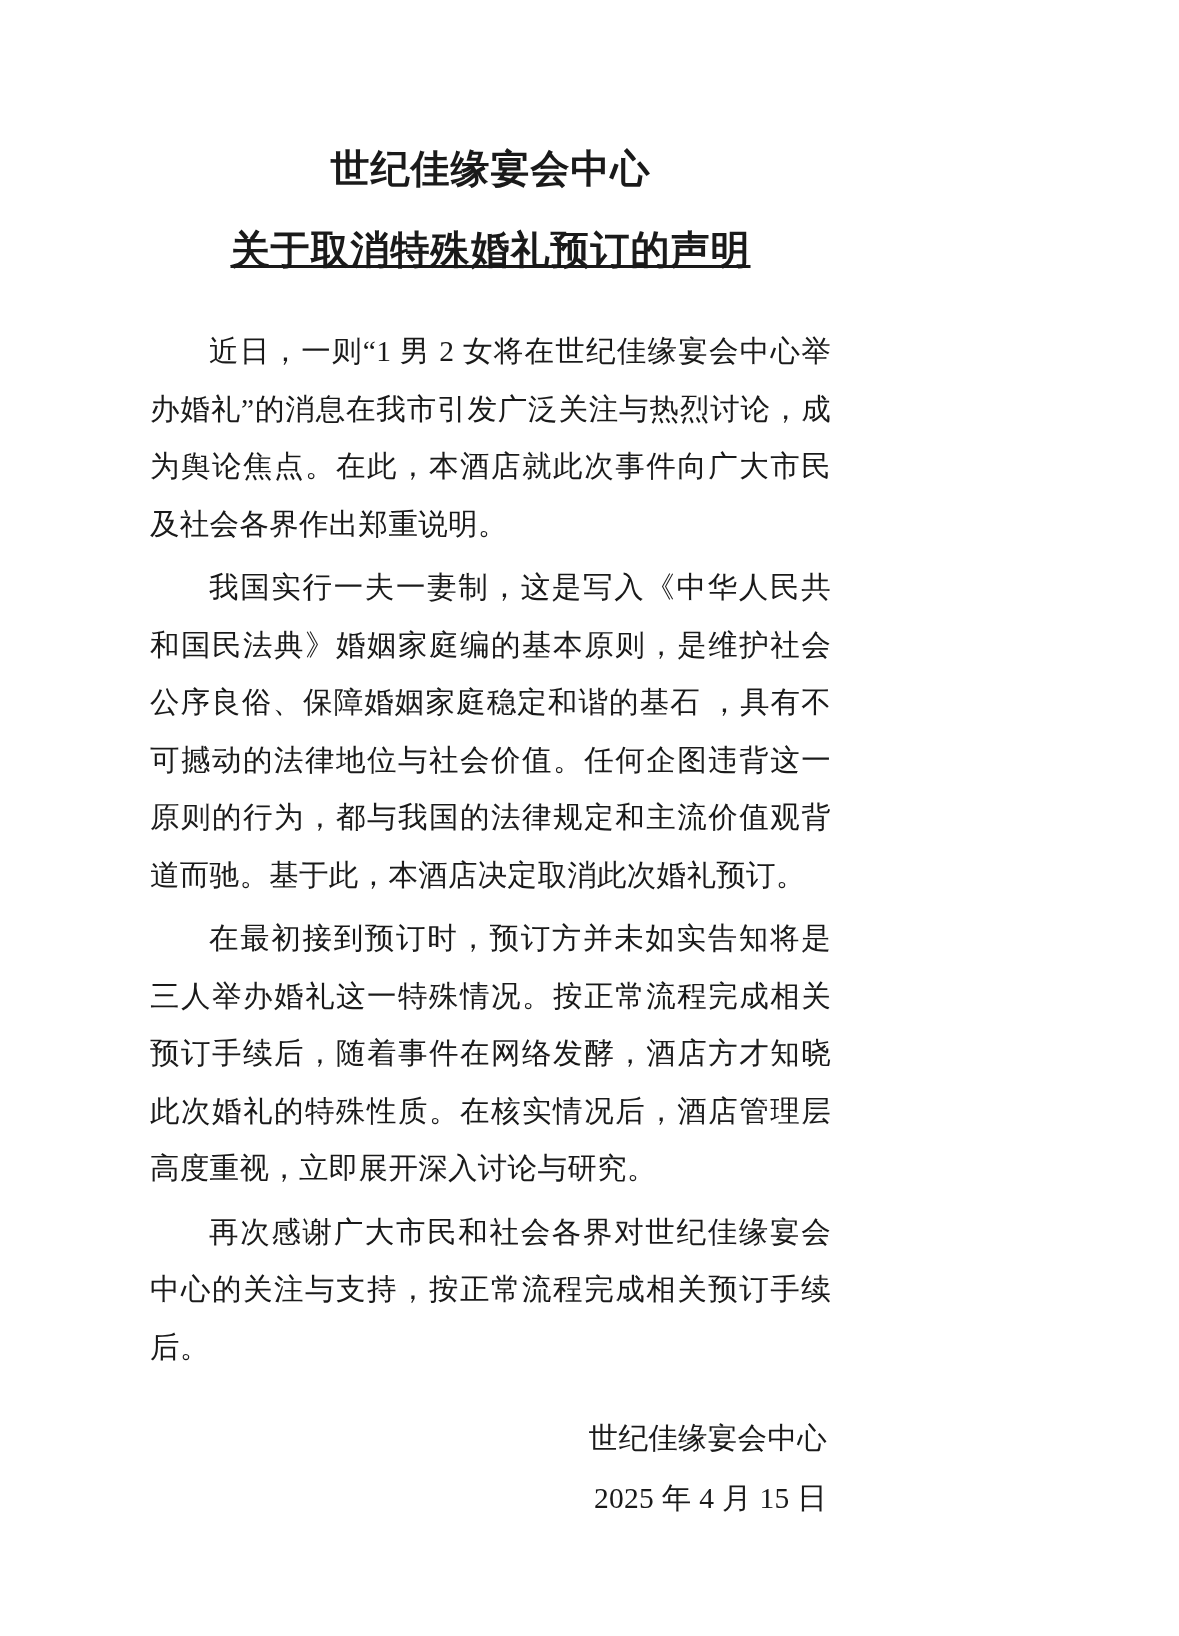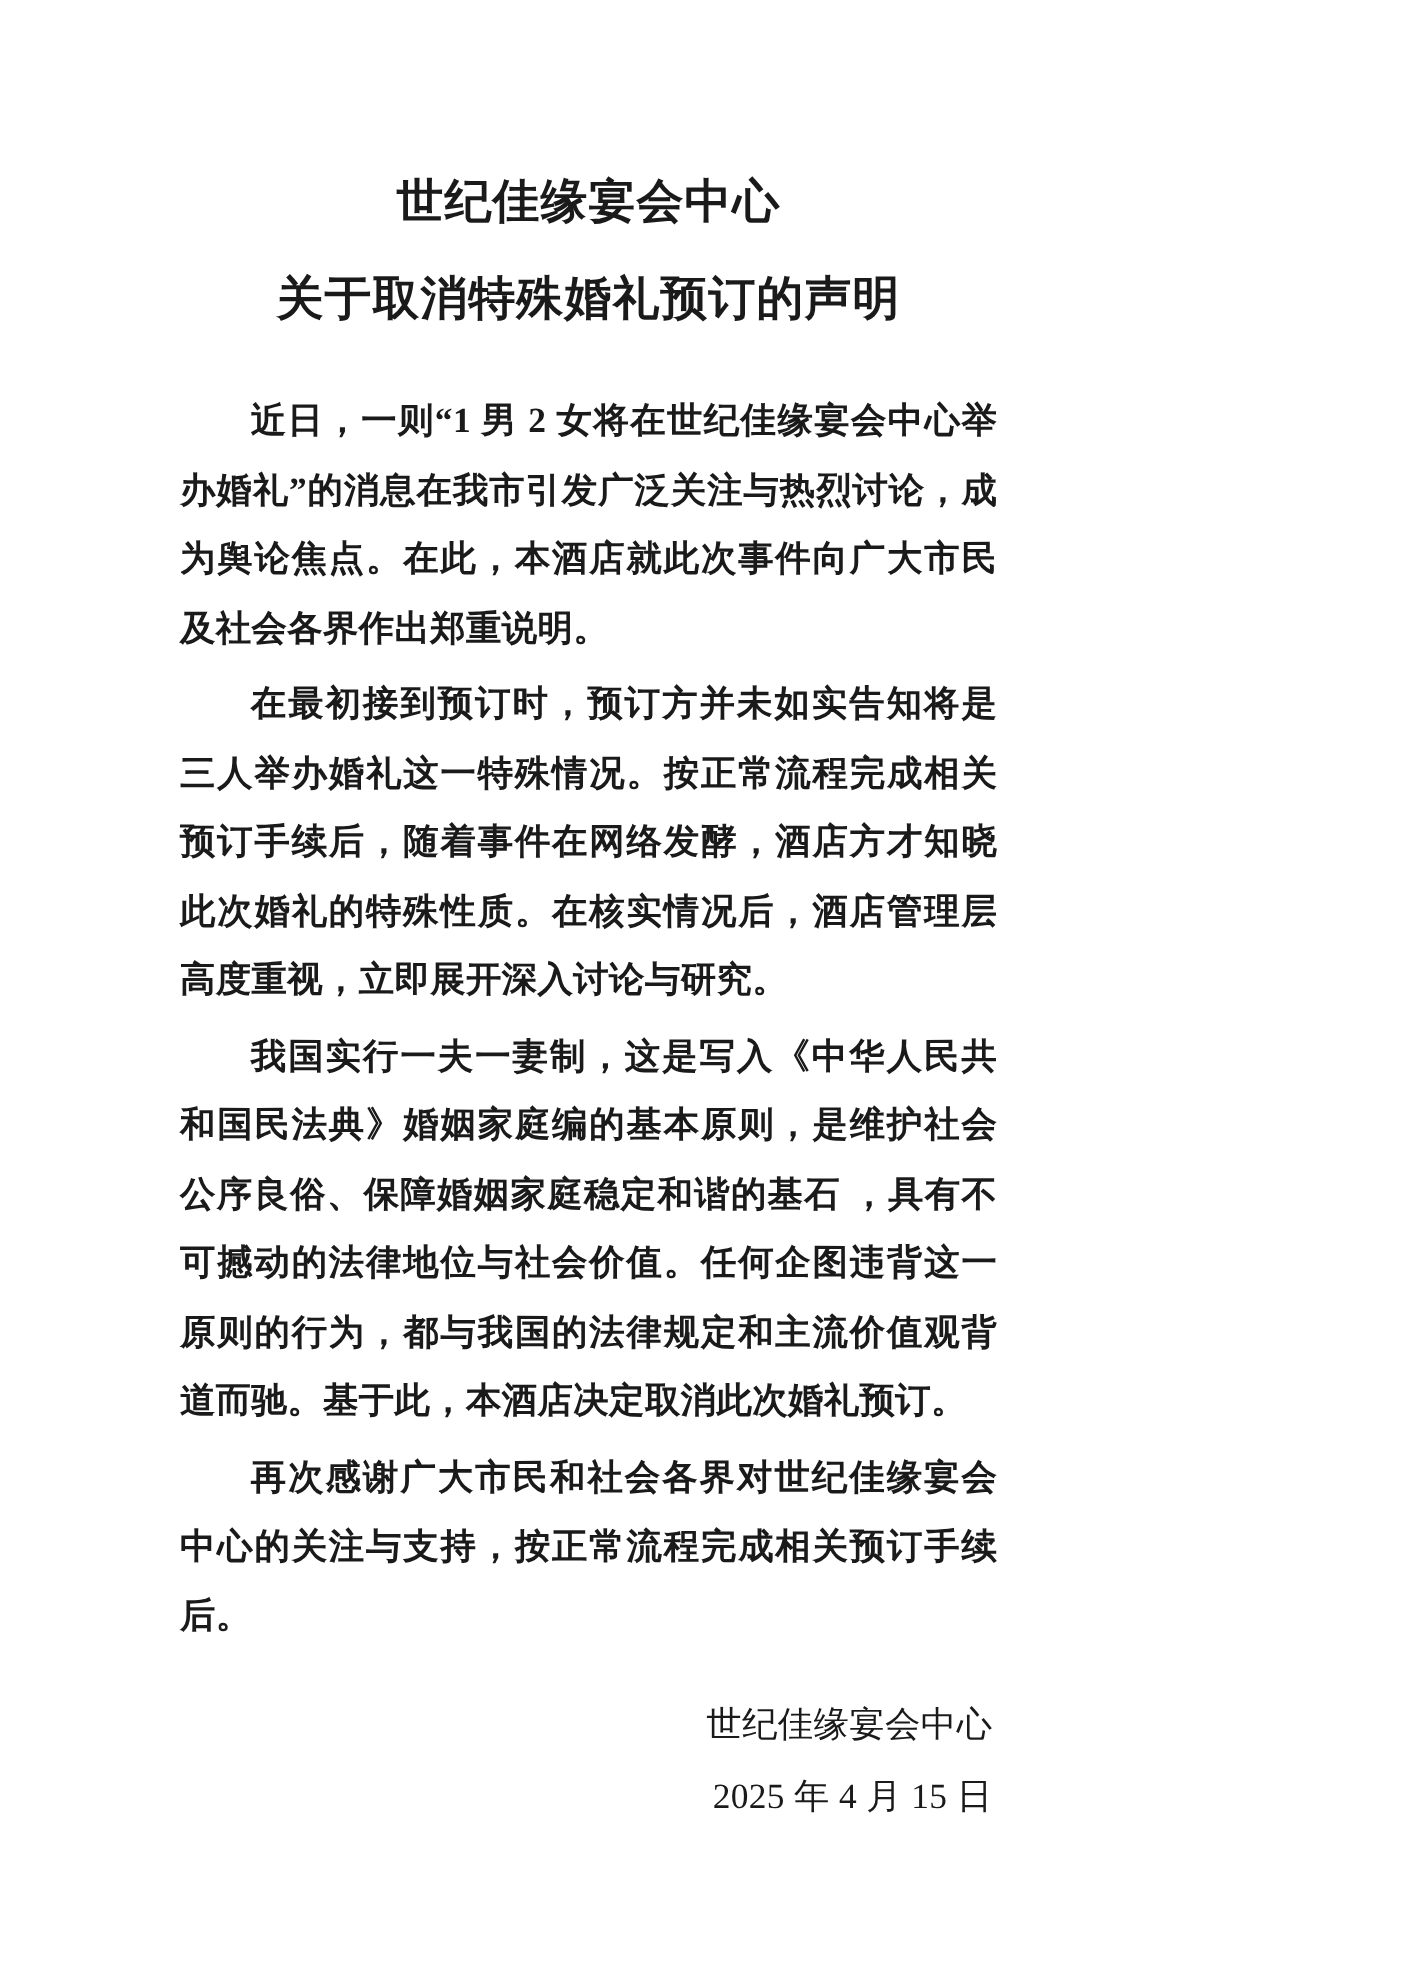--- a/index.html
+++ b/index.html
@@ -31,32 +31,32 @@
     font-weight: bold;
     letter-spacing: 1px;
     line-height: 1.5;
     margin-bottom: 22px;
   }
   .title-line-2 {
     font-size: 39px;
     font-weight: bold;
     letter-spacing: 1px;
     line-height: 1.5;
+    text-decoration: underline;
   }
   .body-text {
     font-size: 29.5px;
     line-height: 1.95;
     text-align: justify;
     text-justify: inter-ideograph;
     letter-spacing: 0.3px;
   }
   .body-text p {
     margin: 0 0 6px 0;
     text-indent: 2em;
-    font-weight: bold;
   }
   .signature {
     margin-top: 34px;
     text-align: right;
     font-size: 29.5px;
     line-height: 1.95;
     letter-spacing: 0.3px;
   }
   .signature div {
     margin-bottom: 2px;
@@ -68,22 +68,22 @@
 
 <div class="page">
 
   <div class="title-block">
     <div class="title-line-1">世纪佳缘宴会中心</div>
     <div class="title-line-2">关于取消特殊婚礼预订的声明</div>
   </div>
 
   <div class="body-text">
     <p>近日，一则“1 男 2 女将在世纪佳缘宴会中心举办婚礼”的消息在我市引发广泛关注与热烈讨论，成为舆论焦点。在此，本酒店就此次事件向广大市民及社会各界作出郑重说明。</p>
+    <p>我国实行一夫一妻制，这是写入《中华人民共和国民法典》婚姻家庭编的基本原则，是维护社会公序良俗、保障婚姻家庭稳定和谐的基石 ，具有不可撼动的法律地位与社会价值。任何企图违背这一原则的行为，都与我国的法律规定和主流价值观背道而驰。基于此，本酒店决定取消此次婚礼预订。</p>
     <p>在最初接到预订时，预订方并未如实告知将是三人举办婚礼这一特殊情况。按正常流程完成相关预订手续后，随着事件在网络发酵，酒店方才知晓此次婚礼的特殊性质。在核实情况后，酒店管理层高度重视，立即展开深入讨论与研究。</p>
-    <p>我国实行一夫一妻制，这是写入《中华人民共和国民法典》婚姻家庭编的基本原则，是维护社会公序良俗、保障婚姻家庭稳定和谐的基石 ，具有不可撼动的法律地位与社会价值。任何企图违背这一原则的行为，都与我国的法律规定和主流价值观背道而驰。基于此，本酒店决定取消此次婚礼预订。</p>
     <p>再次感谢广大市民和社会各界对世纪佳缘宴会中心的关注与支持，按正常流程完成相关预订手续后。</p>
   </div>
 
   <div class="signature">
     <div>世纪佳缘宴会中心</div>
     <div>2025 年 4 月 15 日</div>
   </div>
 
 </div>
 

